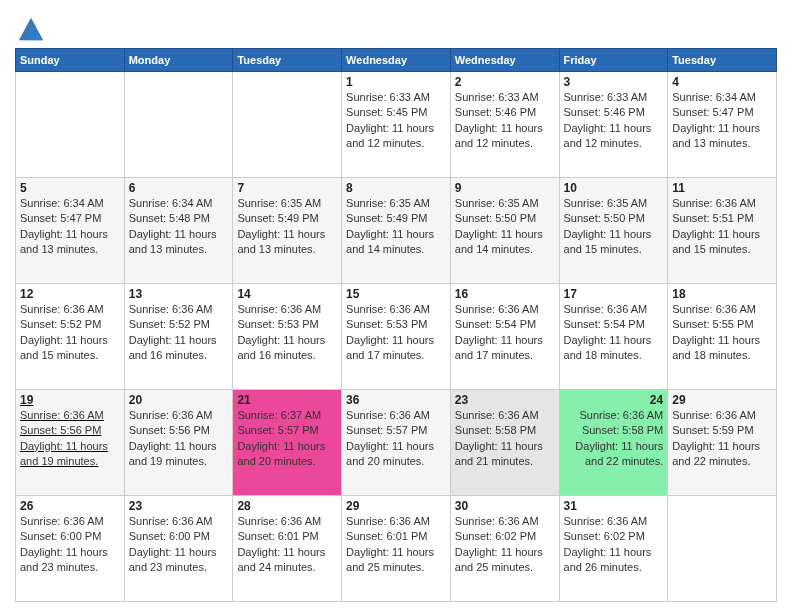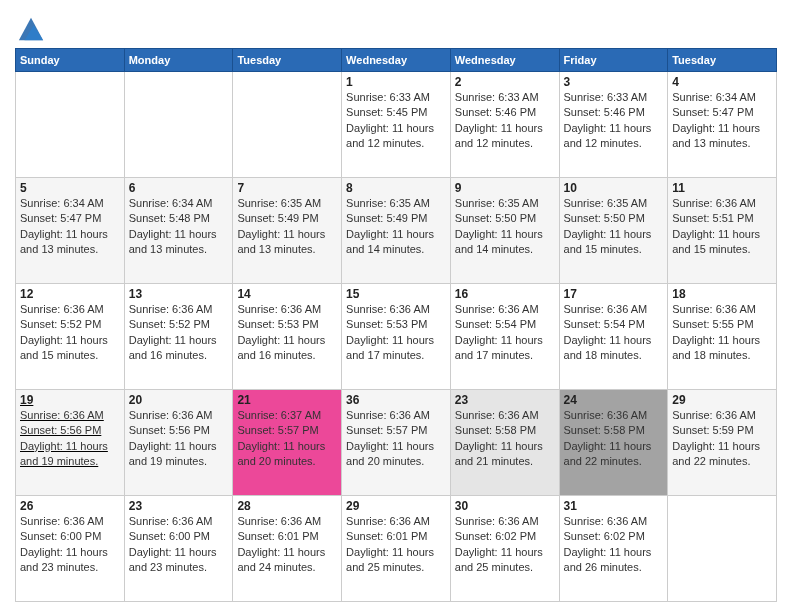--- a/index.html
+++ b/index.html
@@ -272,21 +272,21 @@
             <div class="day-info" style="white-space: pre-line;">Sunrise: 6:36 AM
 Sunset: 5:57 PM
 Daylight: 11 hours and 20 minutes.</div>
           </td>
           <td style="background: #e5e5e5; margin-left: 15px;">
             <span class="day-number">23</span>
             <div class="day-info" style="white-space: pre-line;">Sunrise: 6:36 AM
 Sunset: 5:58 PM
 Daylight: 11 hours and 21 minutes.</div>
           </td>
-          <td style="background: #a3a3a3;">
+          <td style="background: #86efac; text-align: right;">
             <span class="day-number">24</span>
             <div class="day-info" style="white-space: pre-line;">Sunrise: 6:36 AM
 Sunset: 5:58 PM
 Daylight: 11 hours and 22 minutes.</div>
           </td>
           <td style="background: rgb(245, 245, 245);">
             <span class="day-number">29</span>
             <div class="day-info" style="white-space: pre-line;">Sunrise: 6:36 AM
 Sunset: 5:59 PM
 Daylight: 11 hours and 22 minutes.</div>

